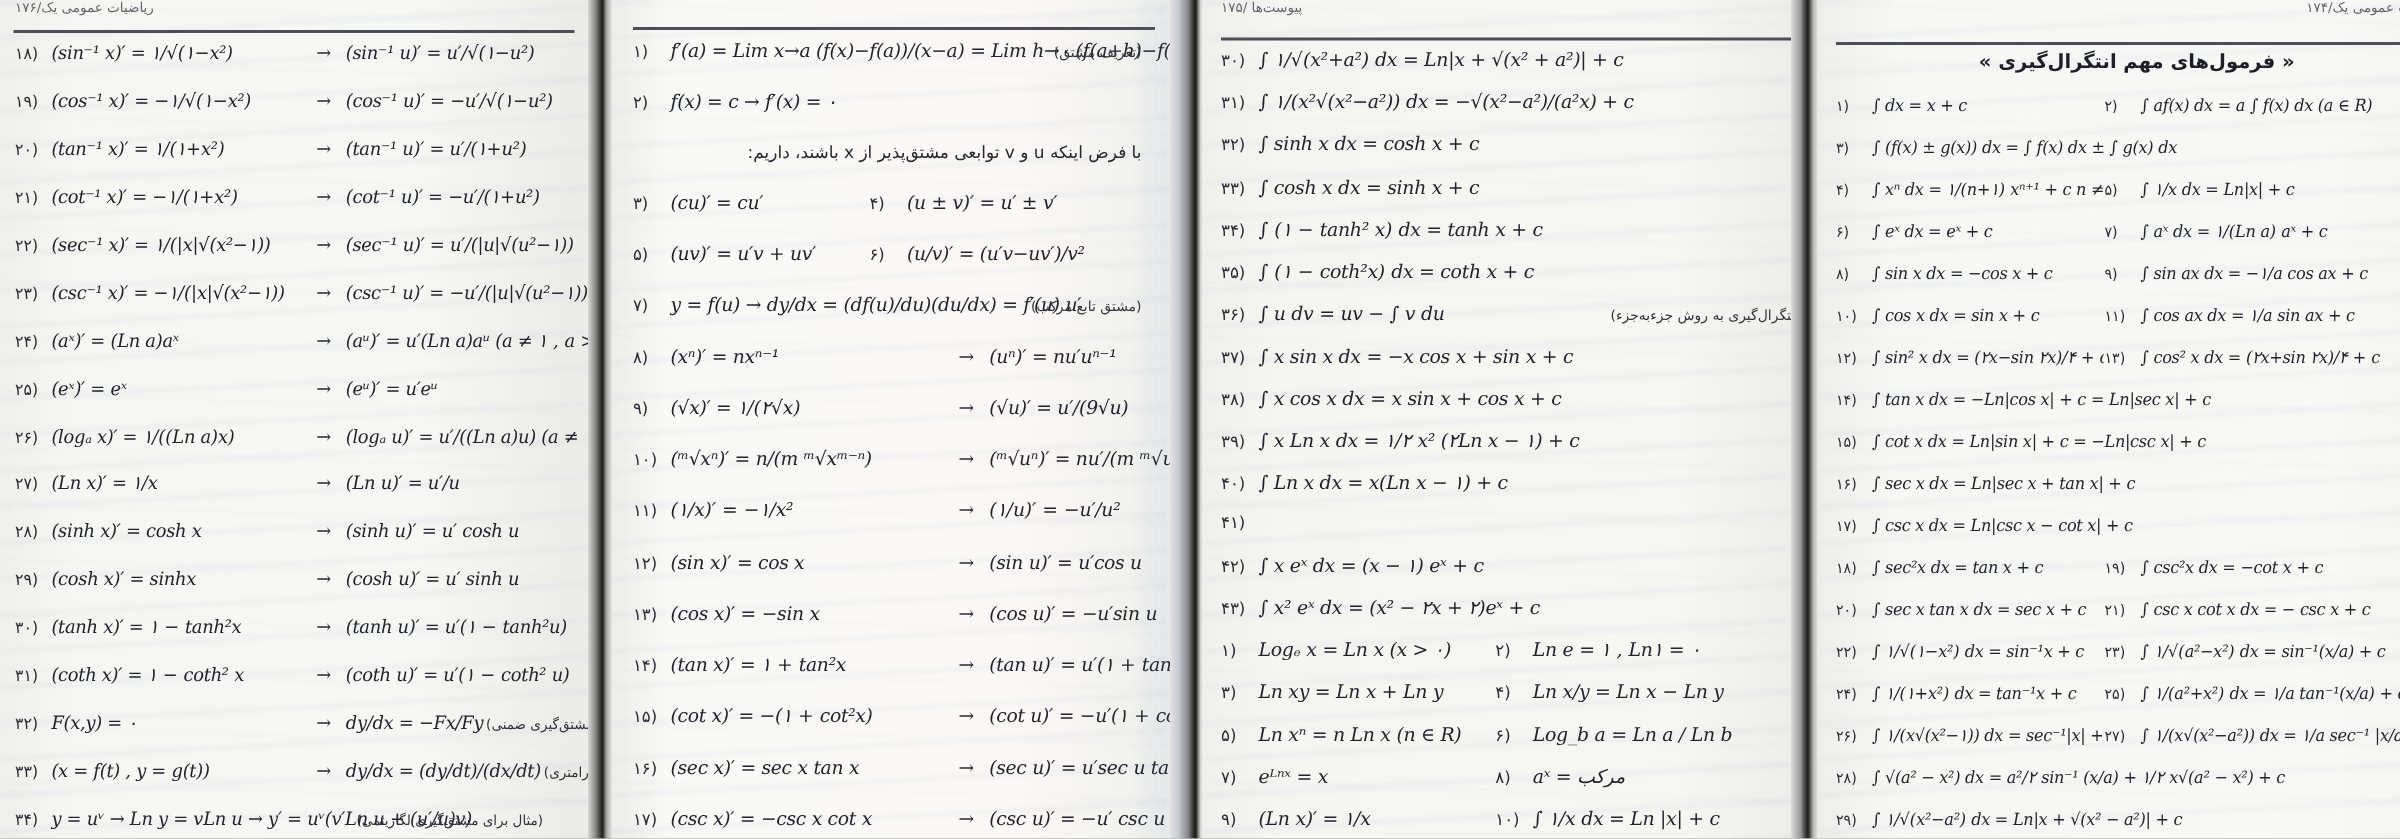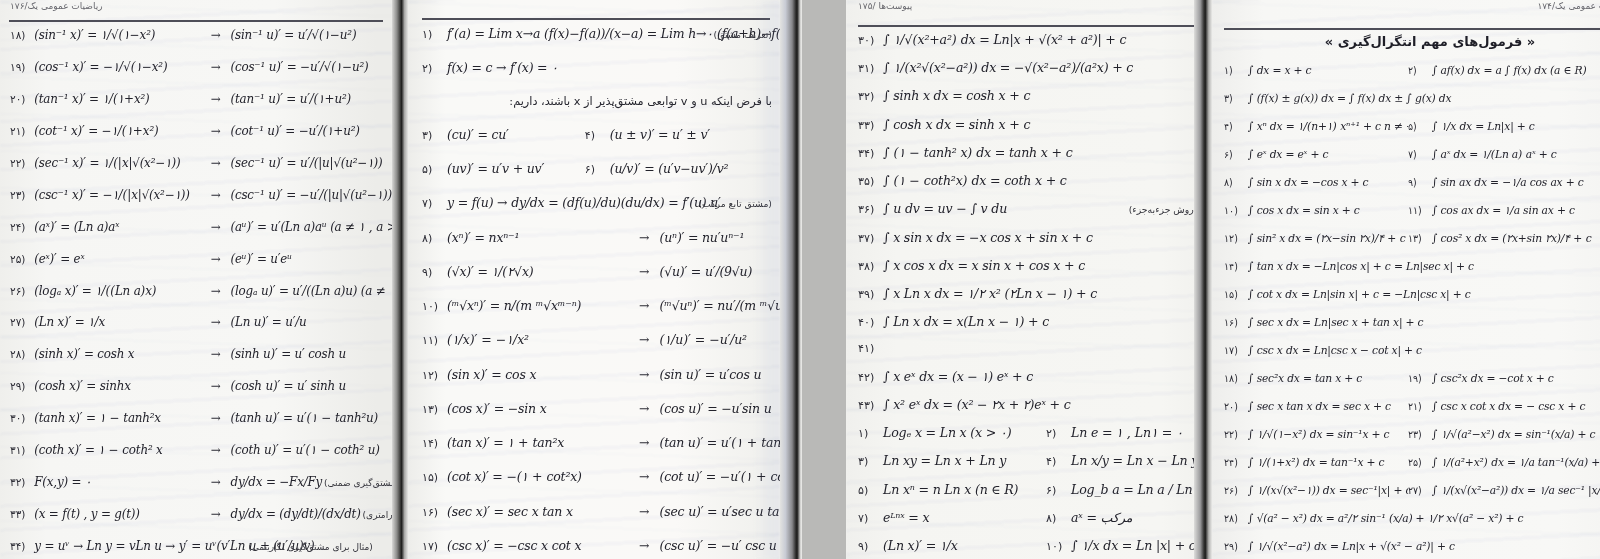--- a/index.html
+++ b/index.html
@@ -14,40 +14,40 @@
   }
   .page::before{ 
     content:"";position:absolute;inset:0;pointer-events:none;
     background:
       repeating-linear-gradient(177deg, rgba(105,120,185,.055) 0 3px, transparent 3px 24px),
       repeating-linear-gradient(2deg, rgba(130,140,190,.035) 0 2px, transparent 2px 37px);
     filter:blur(1.3px);opacity:.9;
   }
   .p1{left:0;width:392px;background:linear-gradient(90deg,#efefec,#f6f6f4 12%,#f7f7f5 70%,#ecece9 96%);}
   .p2{left:408px;width:372px;background:linear-gradient(90deg,#ededea,#f9f9f7 10%,#faf9f7 72%,#f1f1ee 95%);}
-  .p3{left:802px;width:420px;background:linear-gradient(90deg,#f0f0ed,#f5f5f2 12%,#f6f6f3 75%,#ebebe8 97%);margin-left:44px;}
+  .p3{left:802px;width:420px;background:linear-gradient(90deg,#f0f0ed,#f5f5f2 12%,#f6f6f3 75%,#ebebe8 97%);}
   .p4{left:1212px;width:432px;background:linear-gradient(90deg,#eeeeec,#f7f7f5 12%,#f8f8f6 80%,#f2f2f0 100%);}
   .gutter{position:absolute;top:0;bottom:0;}
   .g1{left:392px;width:16px;background:linear-gradient(90deg,#d8d8d6,#8d8d8b 30%,#3b3b39 52%,#1f1f1e 60%,#a9a9a7 78%,#e6e6e4);}
   .g2{left:780px;width:22px;background:linear-gradient(90deg,#e3e3e1,#c8cbd4 25%,#87878a 55%,#2c2c2b 72%,#191918 78%,#cfcfcd 92%,#efefed);}
   .g3{left:1194px;width:18px;background:linear-gradient(90deg,#dddddb,#99999b 35%,#343433 55%,#1d1d1c 63%,#b3b3b1 82%,#e9e9e7);}
   .phead{
     position:absolute;top:1px;font-size:9px;color:#4c4c54;direction:ltr;
     white-space:nowrap;opacity:.85;
   }
   .p1 .phead{left:10px;}
   .p3 .phead{left:12px;}
   .p4 .phead{right:14px;}
   .rule{position:absolute;left:9px;right:9px;border-top:2px solid #4e4e58;}
   .p1 .rule{top:20px;}
   .p2 .rule{top:18px;left:14px;right:10px;}
   .p3 .rule{top:25px;left:12px;}
   .p4 .rule{top:28px;left:12px;}
   .rows{
-    position:absolute;left:10px;right:8px;bottom:6px;
+    position:absolute;left:10px;right:19px;bottom:6px;
     display:flex;flex-direction:column;justify-content:space-between;
   }
   .p1 .rows{top:28px;}
   .p2 .rows{top:26px;left:14px;}
   .p3 .rows{top:32px;left:12px;}
   .p4 .rows{top:34px;left:12px;}
   .frow{
     display:flex;align-items:baseline;direction:ltr;
     font-family:"DejaVu Serif","DejaVu Sans",serif;font-style:italic;
     color:#22222b;white-space:nowrap;

